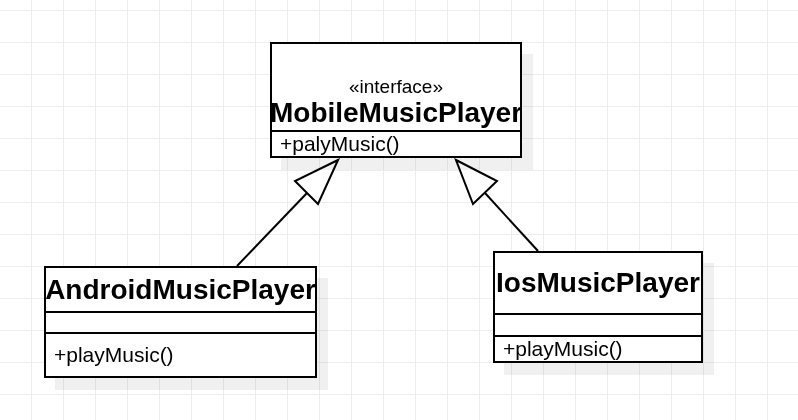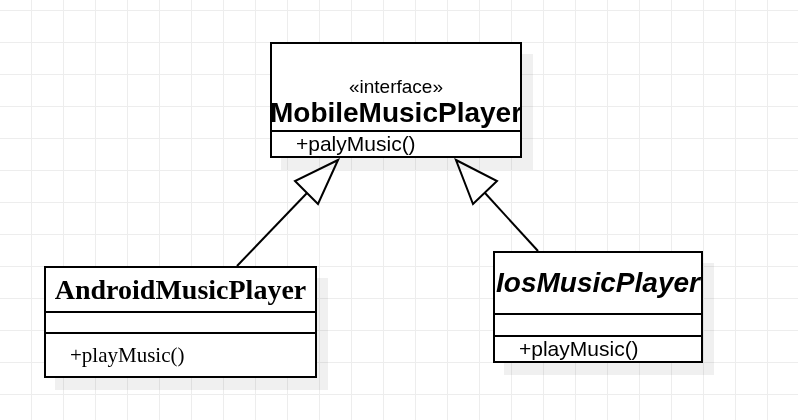--- a/index.html
+++ b/index.html
@@ -43,31 +43,30 @@
     text-align:center;
   }
   .stereotype{font-size:19px; line-height:24px; font-weight:400;}
   .class-name{font-size:28px; line-height:28px; font-weight:700;}
   .members{
     flex:1;
     display:flex;
     align-items:center;
     padding-left:8px;
     font-size:21px;
-    margin-left:16px;
   }
   .attrs{flex:0 0 auto;}
   
   #box-interface{left:270px; top:42px; width:252px; height:116px;}
   #box-interface .header{height:73px;margin-top:28px;}
-  #box-android{left:44px; top:266px; width:273px; height:112px;font-family:Liberation Serif, serif;}
+  #box-android{left:44px; top:266px; width:273px; height:112px;}
   #box-android .header{height:45px;}
   #box-android .attrs{height:21px;}
   #box-ios{left:493px; top:251px; width:210px; height:112px;}
-  #box-ios .header{height:64px;font-style:italic;}
+  #box-ios .header{height:64px;}
   #box-ios .attrs{height:22px;}
   svg.edges{position:absolute; left:0; top:0; width:798px; height:420px; pointer-events:none;}
   svg.edges line{stroke:var(--stroke); stroke-width:2;}
   svg.edges polygon{fill:var(--fill); stroke:var(--stroke); stroke-width:2; stroke-linejoin:miter;}
 </style>
 </head>
 <body>
 
 <div class="canvas">
 

